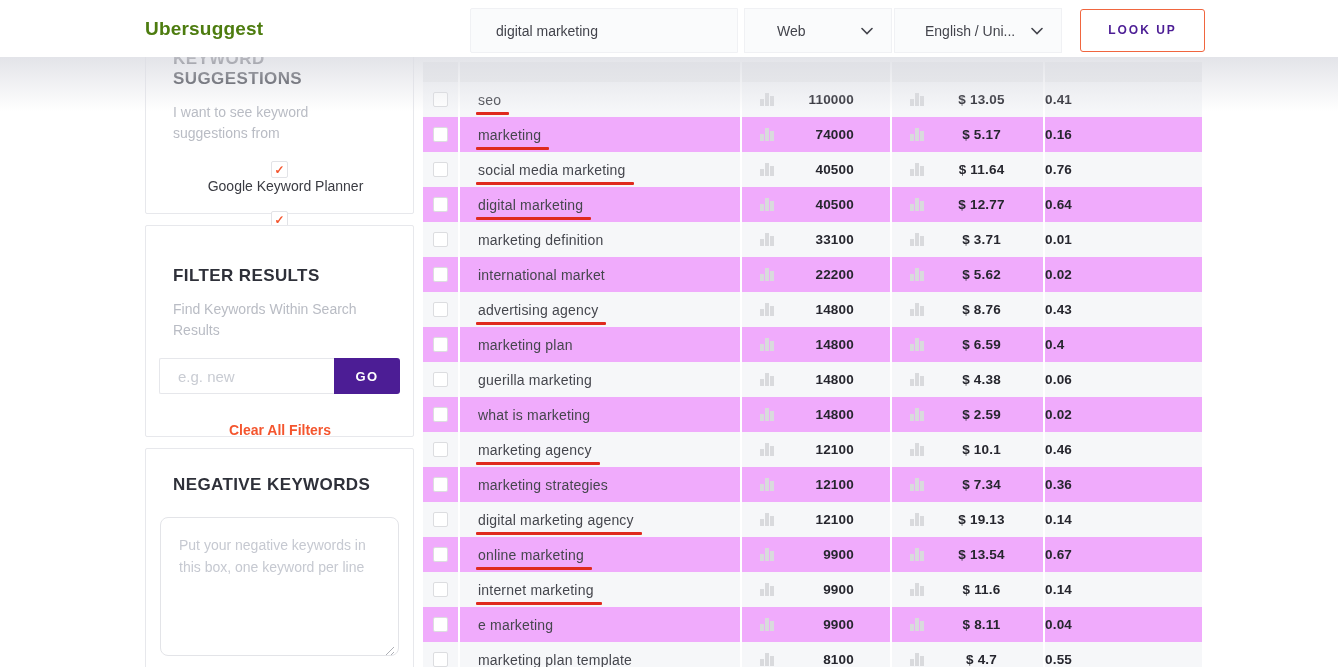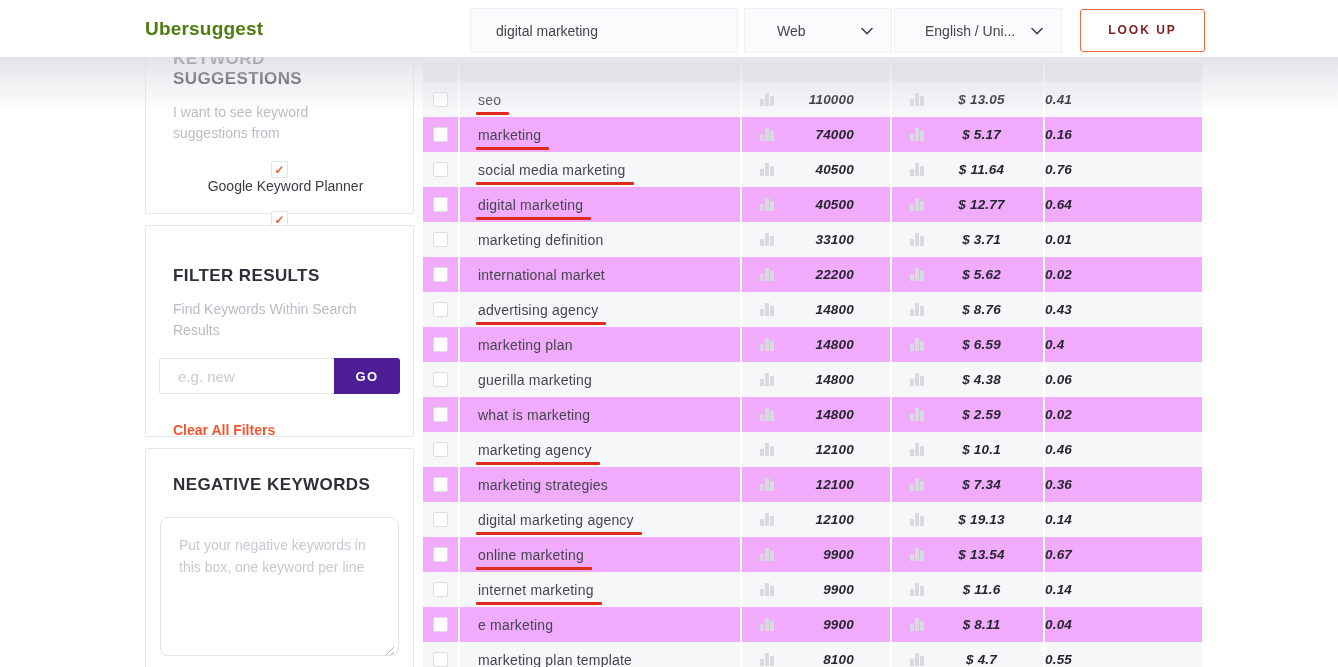--- a/index.html
+++ b/index.html
@@ -16,21 +16,21 @@
           font-size:14px; color:#43444c; padding:0 0 0 25px; outline:none;
           font-family:"Liberation Sans", sans-serif; }
   .hsel { position:absolute; top:8px; height:45px; background:#fafbfc; border:1px solid #f0f1f4;
           display:flex; align-items:center; cursor:pointer; }
   .hsel.web { left:744px; width:148px; padding-left:32px; }
   .hsel.locale { left:894px; width:168px; padding-left:30px; }
   .hsel .sel-label { font-size:14px; color:#43444c; }
   .hsel .chev { margin-left:auto; margin-right:18px; display:flex; }
   .lookup-btn { position:absolute; left:1080px; top:9px; width:125px; height:43px;
           background:#fff; border:1.5px solid #f0663f; border-radius:3px;
-          color:#7f1d1d; font-weight:800; font-size:12px; letter-spacing:2px;
+          color:#4c1d95; font-weight:800; font-size:12px; letter-spacing:2px;
           text-align:center; line-height:40px; cursor:pointer; }
 
   
   .top-shadow { position:absolute; left:0; top:57px; width:1338px; height:55px; z-index:5;
           background:linear-gradient(to bottom, rgba(220,221,227,.8), rgba(255,255,255,0));
           pointer-events:none; }
 
   
   .card { position:absolute; left:145px; width:269px; background:#fff;
           border:1px solid #e7e8ec; border-radius:2px; }
@@ -45,21 +45,21 @@
 
   .card-filter { top:225px; height:212px; padding:40px 27px 0 27px; }
   .filter-row { display:flex; margin:17px -14px 8px -14px; height:36px; }
   .filter-input { flex:1; border:1px solid #e6e7eb; border-right:none; border-radius:2px 0 0 2px;
          font-size:15px; color:#43444c; padding:0 10px 0 18px; outline:none; min-width:0;
          font-family:"Liberation Sans", sans-serif; }
   .filter-input::placeholder { color:#c9ccd3; }
   .go-btn { width:66px; background:#4c1d95; border:none; border-radius:0 3px 3px 0;
          color:#fff; font-weight:800; font-size:13px; letter-spacing:1.5px; cursor:pointer;
          font-family:"Liberation Sans", sans-serif; }
-  .clear-link { display:block; text-align:left; margin:28px -1px 0 0;
+  .clear-link { display:block; text-align:center; margin:28px -1px 0 0;
          font-size:14px; font-weight:800; color:#f4552e; text-decoration:none; }
 
   .card-negative { top:448px; height:232px; padding:26px 14px 0 14px; }
   .card-negative h2 { margin-left:13px; }
   .neg-wrap { position:relative; margin-top:22px; }
   .neg-area { width:100%; height:139px; border:1px solid #e3e4e8; border-radius:8px;
          resize:none; outline:none; padding:16px 18px; font-size:14px; line-height:22px;
          color:#43444c; font-family:"Liberation Sans", sans-serif; }
   .neg-area::placeholder { color:#c6c9d1; }
   .resize-handle { position:absolute; right:5px; bottom:5px; width:11px; height:11px;
@@ -84,21 +84,21 @@
   .c-comp  { width:157px; display:flex; align-items:center; }
   .row-cbx { width:15px; height:15px; border:1px solid #dcdde0; border-radius:2px;
              background:#fff; cursor:pointer; }
   .kw { position:relative; font-size:14px; color:#45464d; letter-spacing:.2px;
         cursor:pointer; display:inline-block; }
   .kw.underlined::after { content:""; position:absolute; left:-2px; right:-8px; bottom:-7px;
         height:3px; background:#df2a1e; border-radius:1px; }
   .bars { display:flex; align-items:flex-end; gap:1px; margin-left:18px; flex:0 0 auto; }
   .bars i { display:block; width:4px; background:#d9dadd; }
   .bars .b1 { height:7px; } .bars .b2 { height:13px; } .bars .b3 { height:10px; }
-  .num { flex:1; font-size:13.5px; font-weight:700; color:#26262e; letter-spacing:.2px;font-style:italic; }
+  .num { flex:1; font-size:13.5px; font-weight:700; color:#26262e; letter-spacing:.2px; }
   .num.vol { text-align:right; padding-right:36px; }
   .num.cpc { text-align:center; padding-right:4px; }
   .num.comp { font-size:13.5px; font-weight:700; color:#26262e; }
 </style>
 </head>
 <body>
 
 <div class="page">
 
   <div class="card card-suggest">

